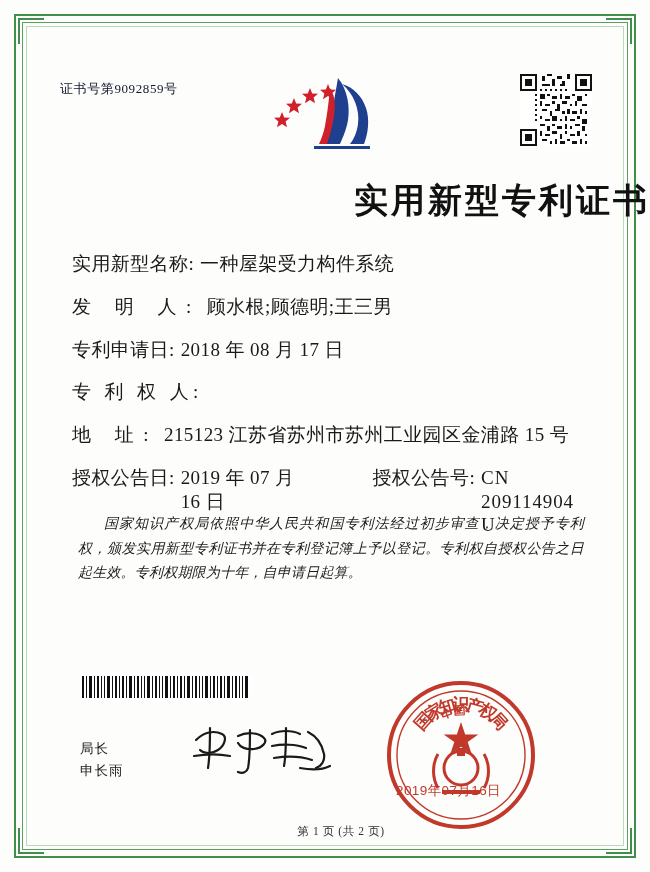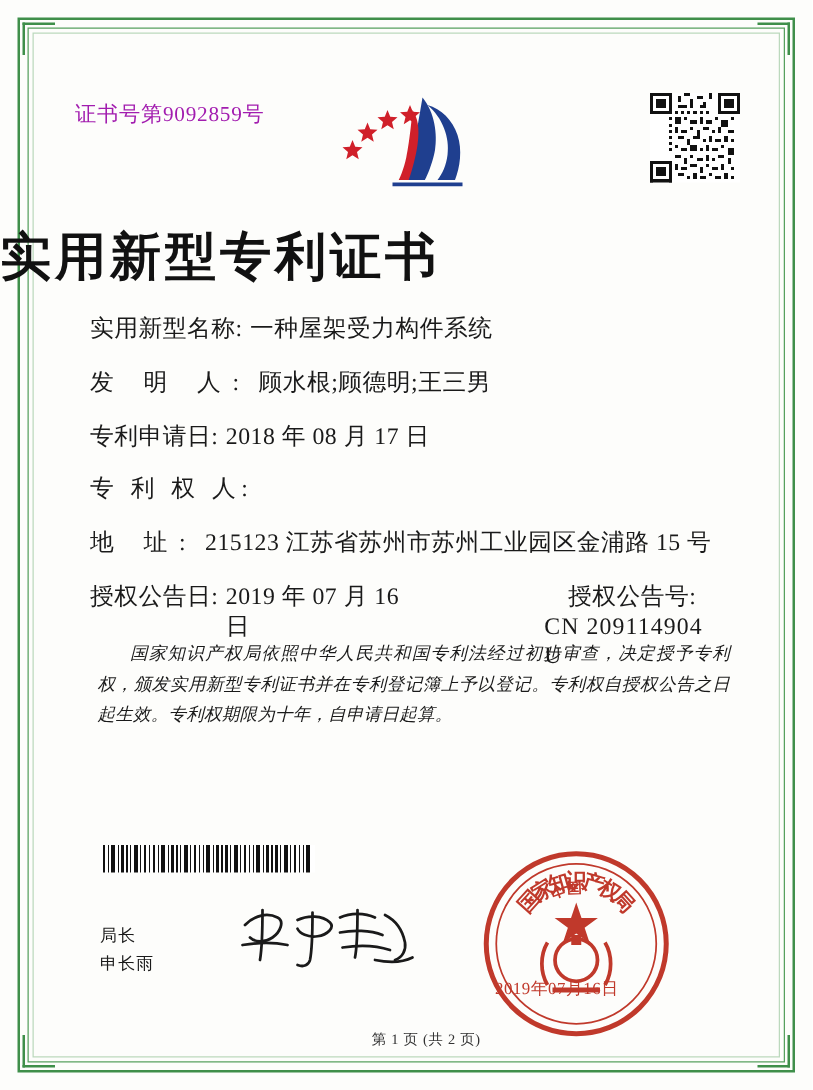--- a/index.html
+++ b/index.html
@@ -54,43 +54,43 @@
   }
   .corner.tl { left: 18px;  top: 18px;  border-right: none; border-bottom: none; }
   .corner.tr { right: 18px; top: 18px;  border-left: none;  border-bottom: none; }
   .corner.bl { left: 18px;  bottom: 18px; border-right: none; border-top: none; }
   .corner.br { right: 18px; bottom: 18px; border-left: none;  border-top: none; }
 
   
   .cert-no {
     position: absolute;
     left: 60px; top: 80px;
-    font-size: 17px;
+    font-size: 13px;
     letter-spacing: 0.6px;
-    color: #a21caf;
+    color: #0f172a;
   }
 
   .logo {
     position: absolute;
     left: 268px; top: 72px;
     width: 110px; height: 82px;
   }
 
   .qr {
     position: absolute;
     right: 58px; top: 74px;
     width: 72px; height: 72px;
   }
 
   .title {
     position: absolute;
     left: 0; top: 178px;
     width: 650px;
-    text-align: left;
-    font-size: 41px;
+    text-align: right;
+    font-size: 34px;
     font-weight: bold;
     letter-spacing: 3px;
     font-family: "Liberation Serif", serif;
     color: #111;
   }
 
   
   .fields {
     position: absolute;
     left: 72px; top: 252px;
@@ -109,24 +109,23 @@
   }
   .row .label.sp4 { letter-spacing: 9.5px; }
   .row .label.sp5 { letter-spacing: 4.4px; }
   .row .value {
     margin-left: 6px;
     letter-spacing: 0.4px;
   }
   .row .value.mono { font-family: "Liberation Serif", serif; letter-spacing: 0.9px; }
   .row.two-col { justify-content: flex-start; }
   .row .col2 {
-    margin-left: 86px;
+    margin-left: 58px;
     display: flex;
-    align-items: center;
-    flex-direction: column;
+    align-items: flex-start;
   }
 
   
   .paras {
     position: absolute;
     left: 78px; top: 512px;
     width: 506px;
     font-size: 14px;
     line-height: 1.75;
     text-align: justify;
@@ -164,21 +163,21 @@
     position: absolute;
     left: 378px; top: 672px;
     width: 166px; height: 166px;
   }
   .seal-date {
     position: absolute;
     left: 396px; top: 782px;
     font-size: 13.5px;
     color: #c0392b;
     letter-spacing: 0.4px;
-    font-family: Liberation Serif, serif;
+    font-family: Liberation Sans, sans-serif;
   }
 
   .footer {
     position: absolute;
     left: 16px; top: 824px;
     width: 650px;
     text-align: center;
     font-size: 11.5px;
     letter-spacing: 0.6px;
     color: #333;

